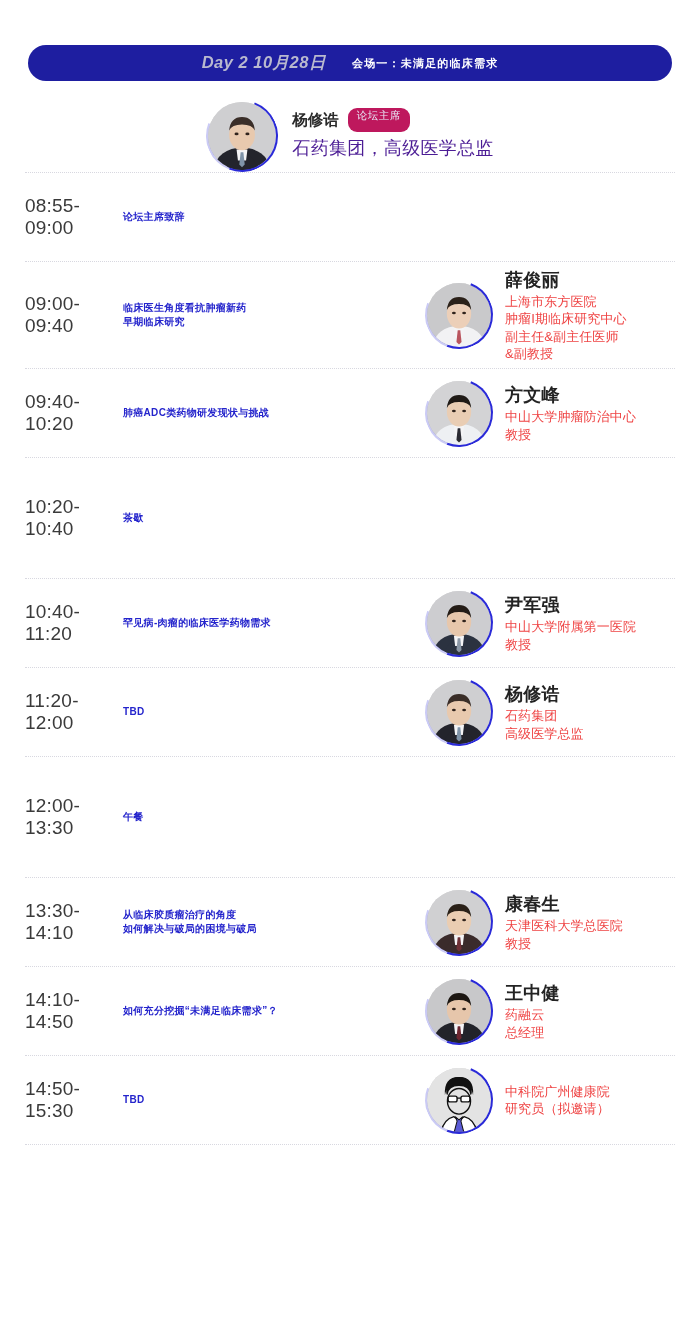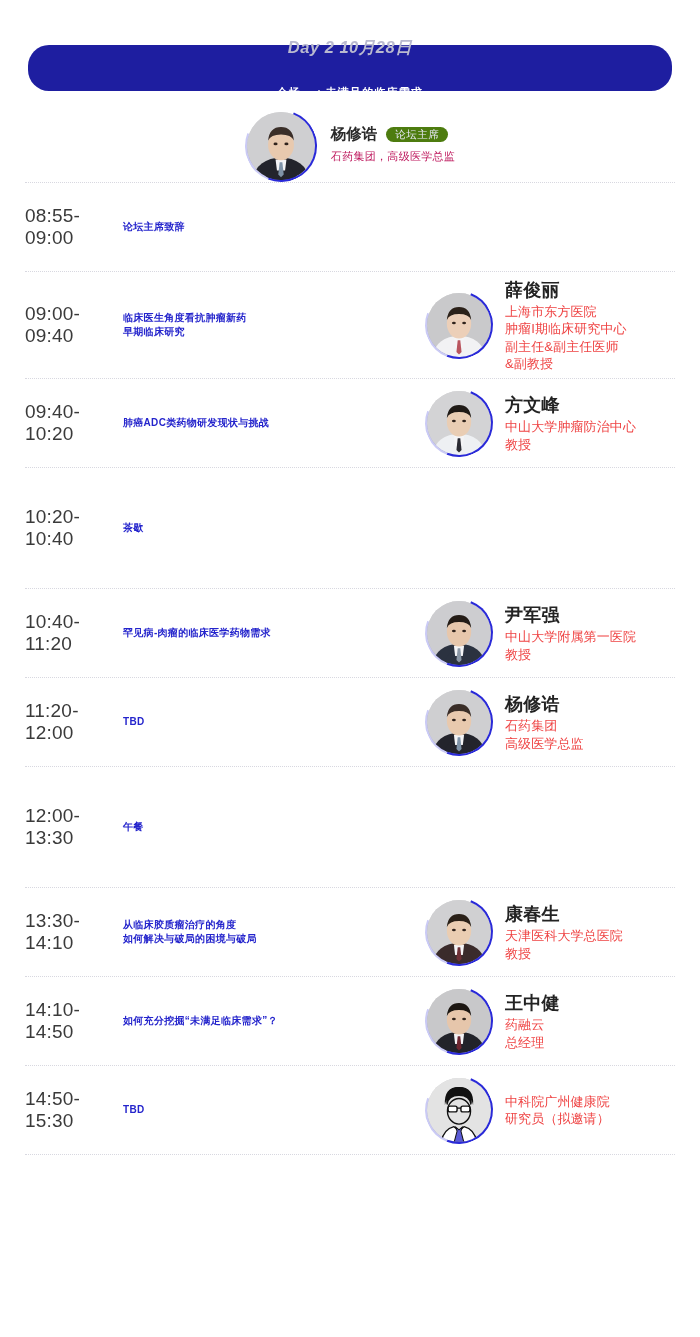--- a/index.html
+++ b/index.html
@@ -10,28 +10,27 @@
     background: #ffffff;
     font-family: "Liberation Sans", "DejaVu Sans", sans-serif;
     overflow: hidden;
   }
 
   
   .banner-wrap {
     padding: 45px 28px 0 28px;
   }
   .banner {
-    height: 46px;
+    height: 36px;
     background: #1e1ea0;
     border-radius: 21px;
     display: flex;
     align-items: center;
     justify-content: center;
     gap: 26px;
-    flex-direction: column;
   }
   .banner-day {
     font-style: italic;
     font-weight: bold;
     font-size: 16.5px;
     color: #b9b9cf;
     letter-spacing: .5px;
   }
   .banner-title {
     font-weight: bold;
@@ -54,31 +53,31 @@
     align-items: center;
     gap: 9px;
     margin-bottom: 4px;
   }
   .chair-name {
     font-size: 15.5px;
     font-weight: bold;
     color: #2a2a2a;
   }
   .badge {
-    background: #4d7c0f;
+    background: #be185d;
     color: #e9e9f8;
     font-size: 10.5px;
     border-radius: 9px;
-    padding: 2px 9px 3px 9px;
+    padding: 2px 9px 12px 9px;
     letter-spacing: .5px;
     line-height: 1;
   }
   .chair-org {
-    font-size: 11px;
-    color: #be185d;
+    font-size: 18px;
+    color: #4c1d95;
     letter-spacing: .3px;
   }
 
   
   .avatar {
     position: relative;
     width: 68px;
     height: 68px;
     flex: 0 0 68px;
   }

